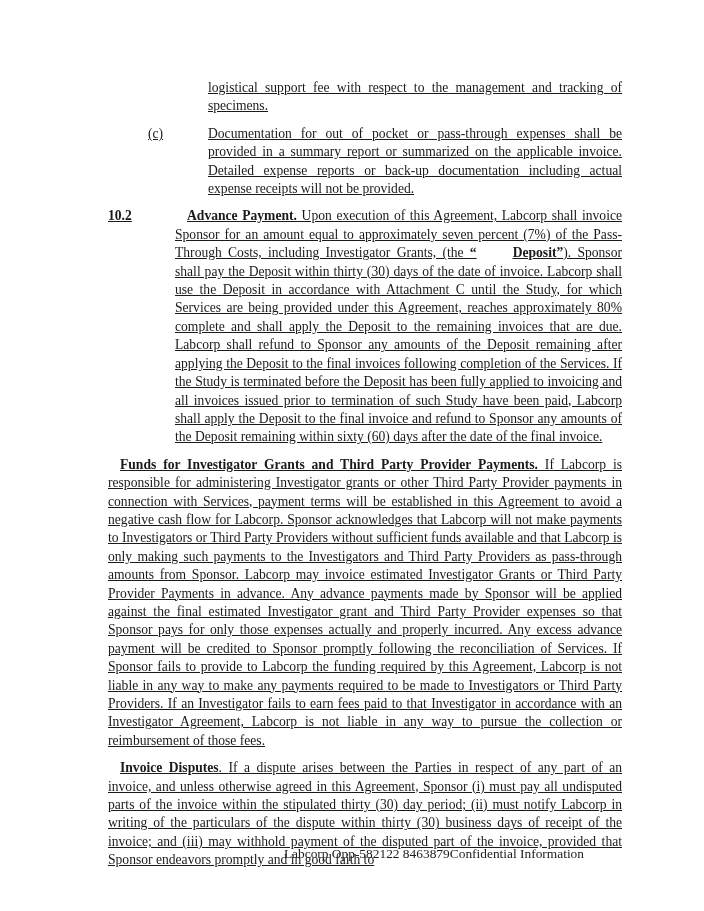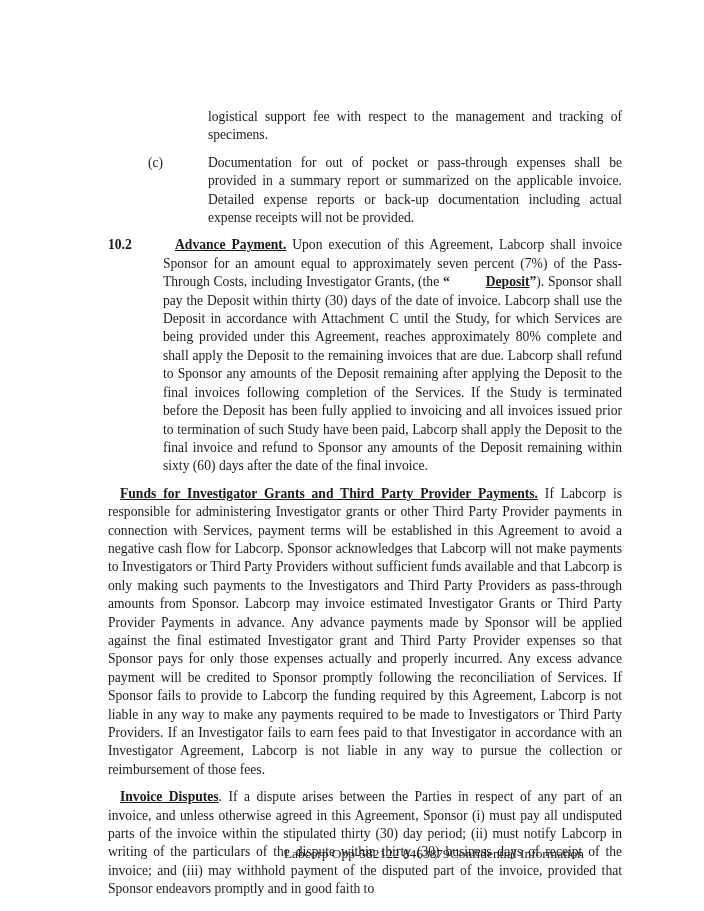--- a/index.html
+++ b/index.html
@@ -8,37 +8,38 @@
     width: 704px; height: 911px;
     background: #ffffff;
     color: #1a1a1a;
     font-family: "Liberation Serif", serif;
     font-size: 13.6px;
     line-height: 18.4px;
     position: relative;
     overflow: hidden;
   }
   .page { position: absolute; inset: 0; }
-  .content { padding-top: 108px; }
+  .content { padding-top: 79px; text-decoration: underline; }
   p { margin: 0; }
 
   .hang {
     margin: 0 82px 9px 208px;
     text-align: justify;
   }
   .item {
     display: flex;
     margin: 0 82px 9px 148px;
   }
   .item-label { width: 60px; flex: none; }
   .item-text { flex: 1; text-align: justify; }
 
   .section {
     display: flex;
     margin: 0 82px 9px 108px;
+    gap: 12px;
   }
   .sec-num { width: 55px; flex: none; font-weight: bold; }
   .sec-body { flex: 1; text-align: justify; }
 
   .hd { font-weight: bold; text-decoration: underline; margin-left: 12px; }
   .b  { font-weight: bold; }
   .bu { font-weight: bold; text-decoration: underline; margin-left: 36px; }
 
   .footer {
     position: absolute;

